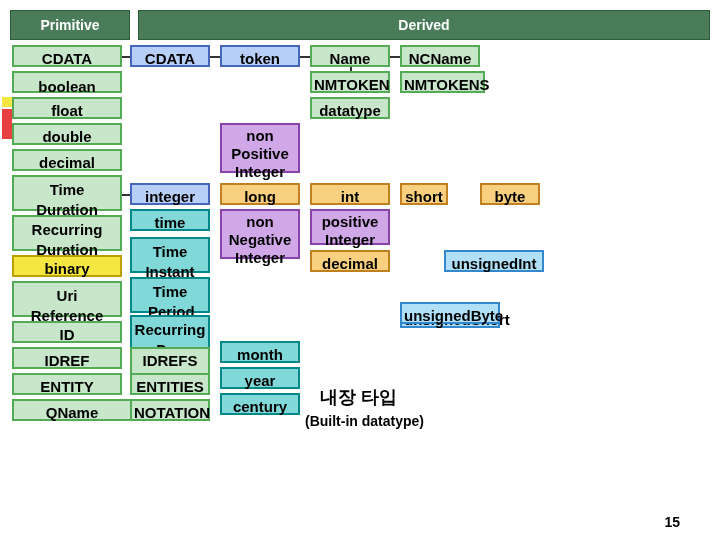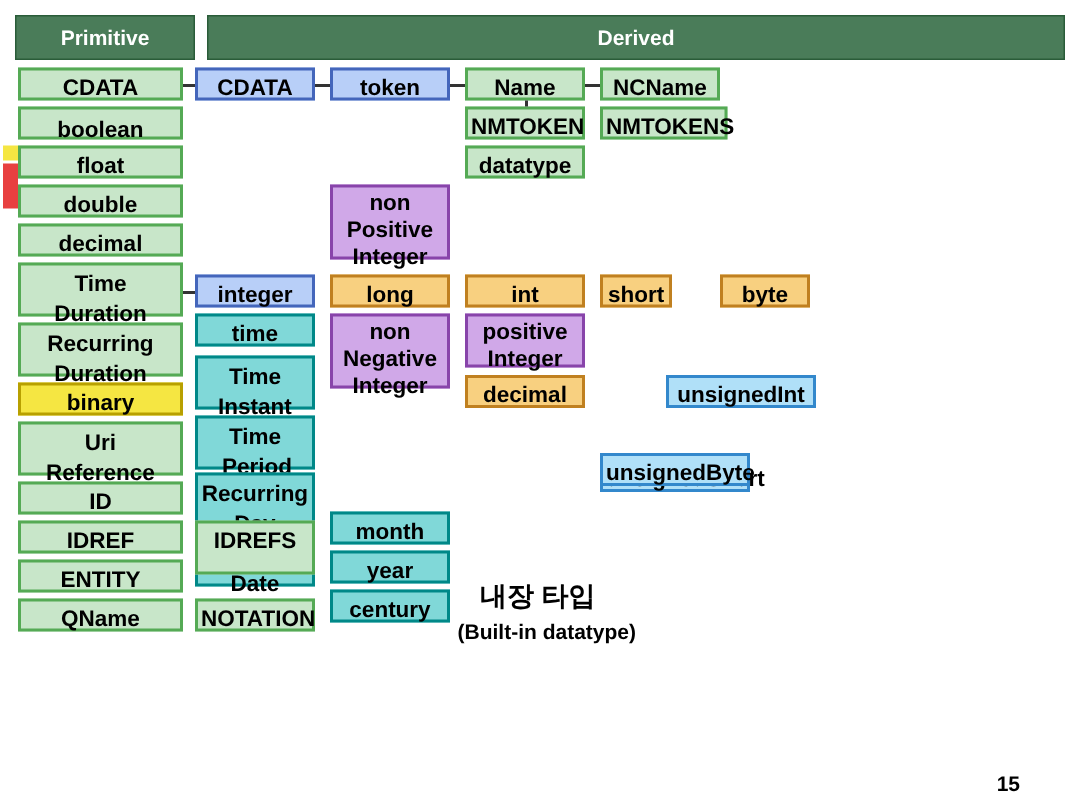--- a/index.html
+++ b/index.html
@@ -86,21 +86,21 @@
     <div class="box green" style="left:2px; top:52px; width:110px; height:22px; padding:2px;">float</div>
     <div class="box green" style="left:2px; top:78px; width:110px; height:22px; padding:2px;">double</div>
     <div class="box green" style="left:2px; top:104px; width:110px; height:22px; padding:2px;">decimal</div>
     <div class="box green" style="left:2px; top:130px; width:110px; height:36px; padding:3px 2px; line-height:1.3;">Time<br>Duration</div>
     <div class="box green" style="left:2px; top:170px; width:110px; height:36px; padding:3px 2px; line-height:1.3;">Recurring<br>Duration</div>
     <div class="box yellow" style="left:2px; top:210px; width:110px; height:22px; padding:2px;">binary</div>
     <div class="box green" style="left:2px; top:236px; width:110px; height:36px; padding:3px 2px; line-height:1.3;">Uri<br>Reference</div>
     <div class="box green" style="left:2px; top:276px; width:110px; height:22px; padding:2px;">ID</div>
     <div class="box green" style="left:2px; top:302px; width:110px; height:22px; padding:2px;">IDREF</div>
     <div class="box green" style="left:2px; top:328px; width:110px; height:22px; padding:2px;">ENTITY</div>
-    <div class="box green" style="left:2px; top:354px; width:110px; height:22px; padding:2px;">QName</div>
+    <div class="box green" style="left:2px; top:354px; width:120px; height:22px; padding:2px;">QName</div>
 
     <div style="position:absolute; left:-8px; top:52px; width:10px; height:10px; background:#f5e642;"></div>
     <div style="position:absolute; left:-8px; top:64px; width:10px; height:30px; background:#e84040;"></div>
 
     <div class="box blue" style="left:120px; top:0; width:80px; height:22px; padding:2px;">CDATA</div>
 
     <div class="box blue" style="left:210px; top:0; width:80px; height:22px; padding:2px;">token</div>
 
     <div class="box green" style="left:300px; top:0; width:80px; height:22px; padding:2px;">Name</div>
 
@@ -153,20 +153,21 @@
 
     <div class="box teal" style="left:120px; top:310px; width:80px; height:36px; padding:3px 2px; line-height:1.3;">Recurring
 Date</div>
 
     <div class="box teal" style="left:210px; top:322px; width:80px; height:22px; padding:2px;">year</div>
 
     <div class="box teal" style="left:210px; top:348px; width:80px; height:22px; padding:2px;">century</div>
 
     <div class="box green" style="left:120px; top:302px; width:80px; height:36px; padding:2px;">IDREFS</div>
 
+    <div class="box green" style="left:120px; top:328px; width:80px; height:22px; padding:2px;">ENTITIES</div>
 
     <div class="box green" style="left:120px; top:354px; width:80px; height:22px; padding:2px;">NOTATION</div>
 
     <div class="korean-text" style="left:310px; top:340px;">내장 타입</div>
     <div style="position:absolute; left:295px; top:368px; font-size:14px; font-weight:bold;">(Built-in datatype)</div>
 
     <div class="page-num">15</div>
 
     <div class="connector conn-h" style="left:112px; top:11px; width:8px;"></div>
 

